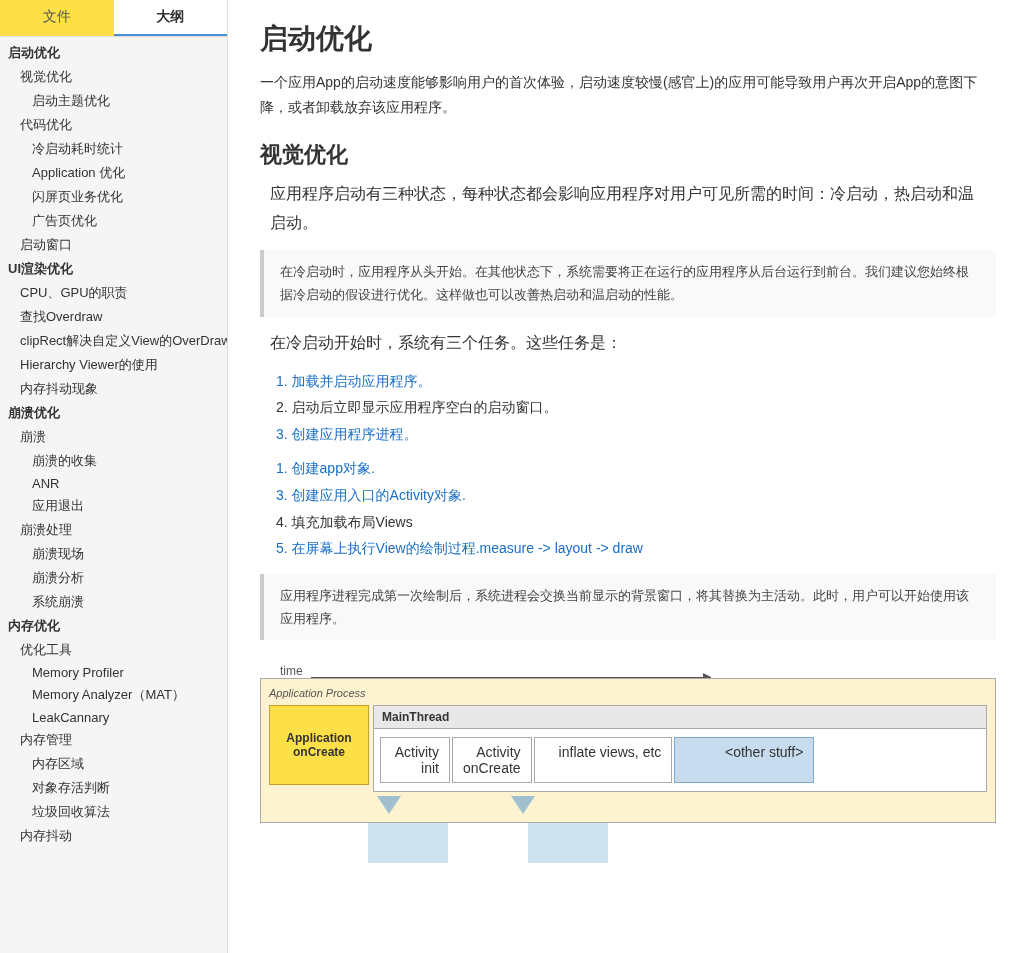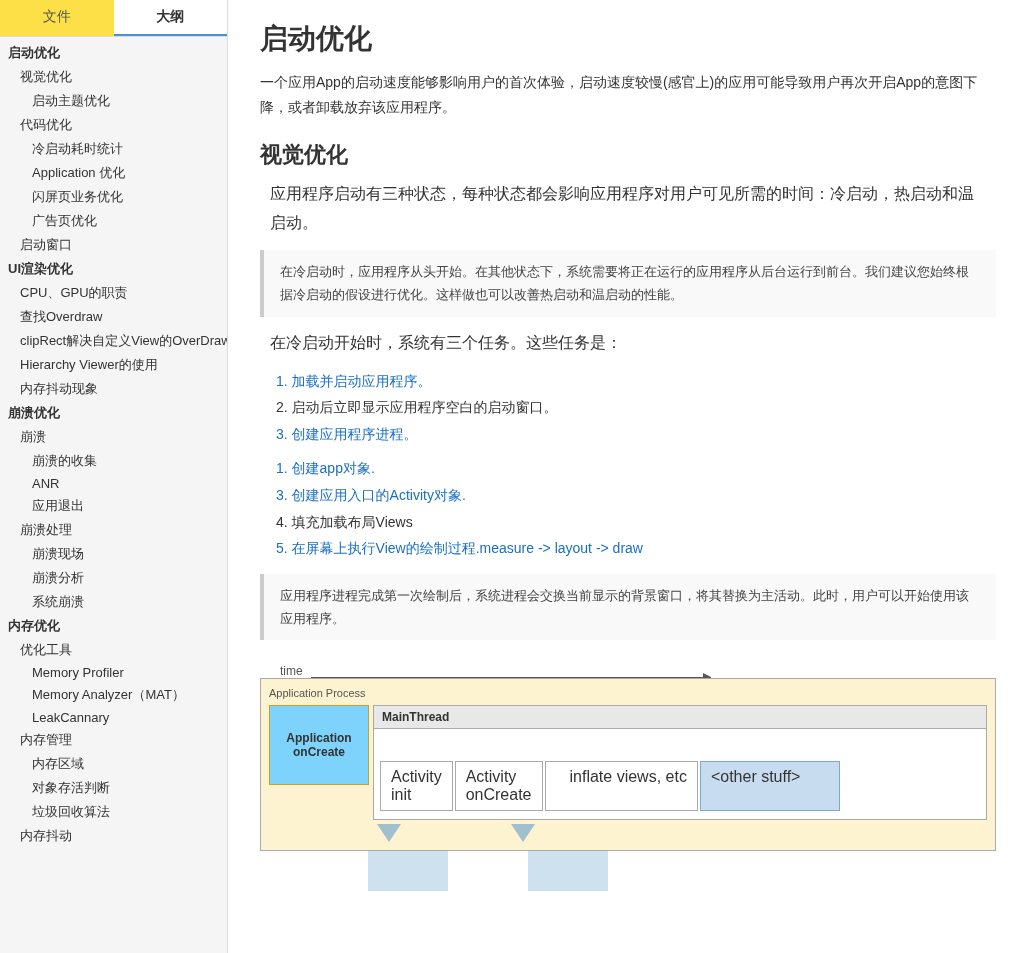--- a/index.html
+++ b/index.html
@@ -118,28 +118,29 @@
       border: 1px solid #aaa;
       background: #fdf3d0;
       padding: 8px;
       position: relative;
       min-height: 120px;
     }
     .diagram-label-small {
       font-size: 11px;
       color: #555;
       margin-bottom: 6px;
+      font-style: italic;
     }
     .diagram-inner {
       display: flex;
       gap: 0;
       align-items: flex-start;
     }
     .app-process-box {
-      background: #7dd3fc;
+      background: #fde047;
       border: 1px solid #c8a030;
       padding: 8px 10px;
       min-width: 100px;
       min-height: 80px;
       display: flex;
       align-items: center;
       justify-content: center;
       text-align: center;
       font-size: 12px;
       font-weight: bold;
@@ -159,25 +160,24 @@
       border-bottom: 1px solid #aaa;
     }
     .thread-blocks {
       display: flex;
       gap: 2px;
       padding: 8px 6px;
     }
     .thread-block {
       border: 1px solid #aaa;
       padding: 6px 10px;
-      font-size: 16px;
-      text-align: left;
+      font-size: 14px;
+      text-align: right;
       background: #fff;
       min-width: 70px;
-      margin-top: 24px;
     }
     .thread-block.wide { min-width: 120px; padding-left: 24px; }
     .thread-block.wider { min-width: 140px; }
     .thread-block.blue-tint { background: #c8dcf0; border-color: #7aabcc; }
   </style>
 </head>
 <body>
 
 <div id="sidebar">
   <div id="sidebar-tabs">

